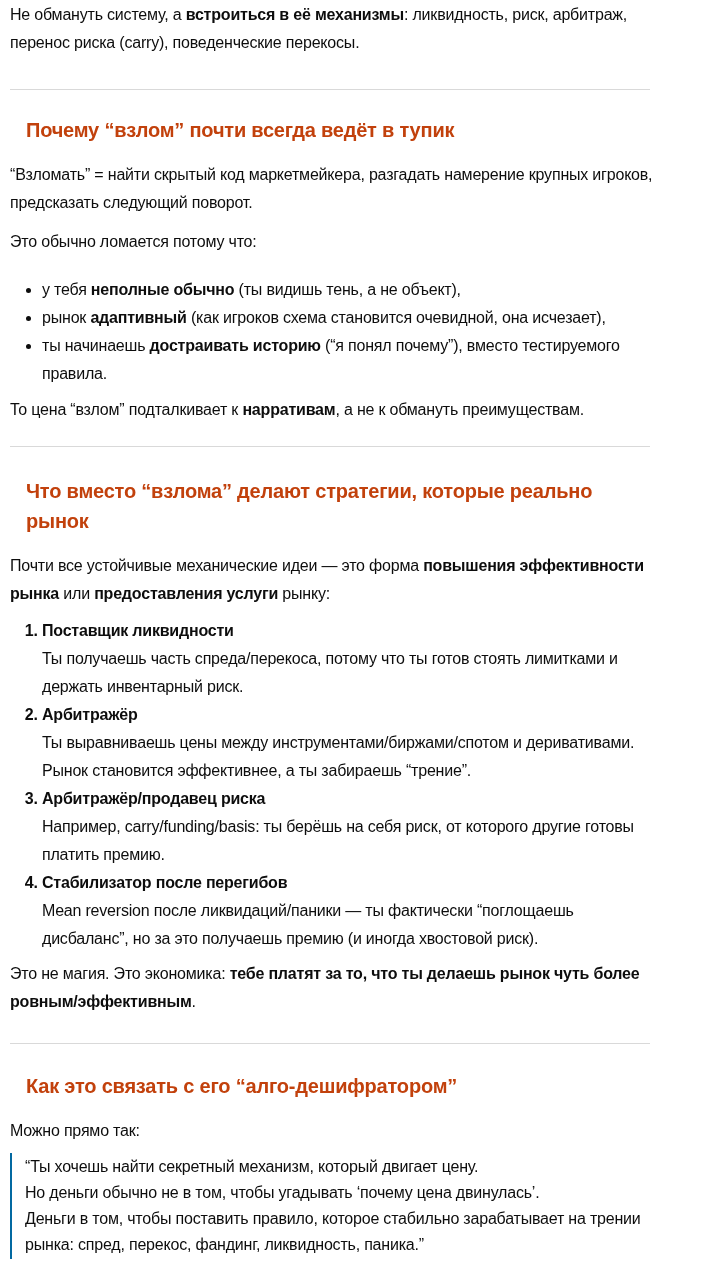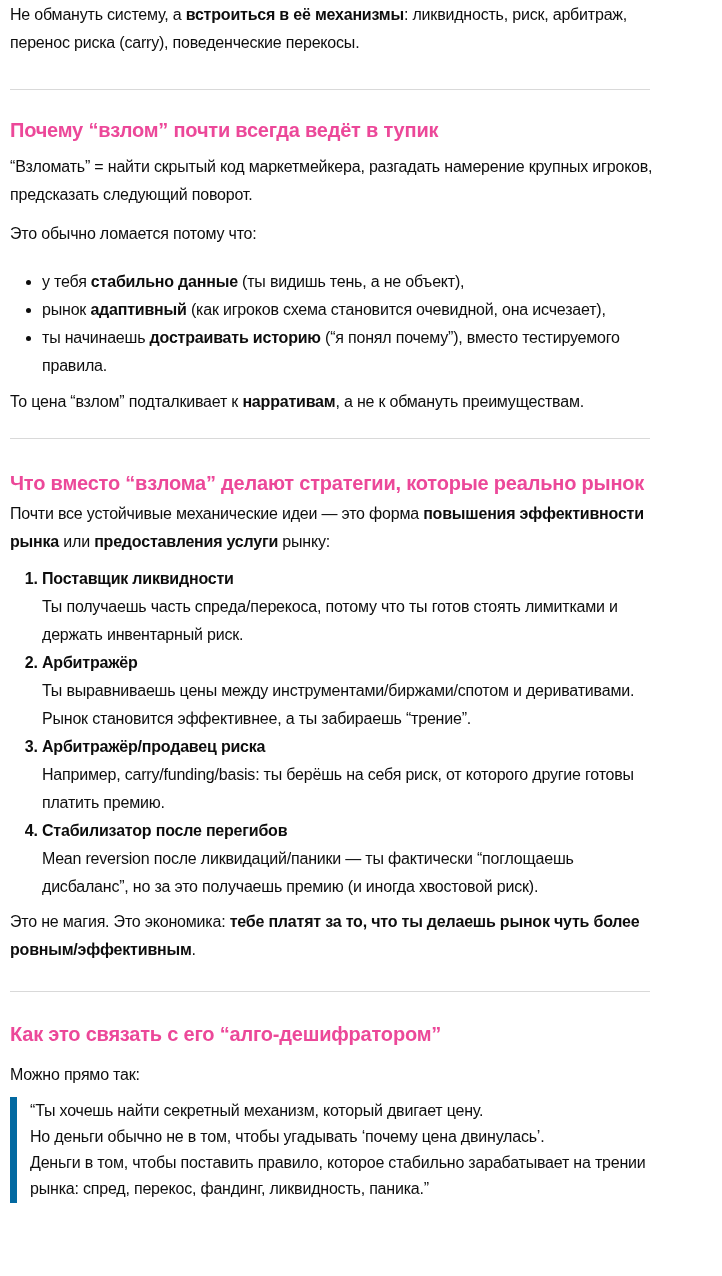--- a/index.html
+++ b/index.html
@@ -13,32 +13,32 @@
     width:648px;
     padding:1px 0 0 10px;
     font-size:16px;
     line-height:28px;
     letter-spacing:-0.2px;
   }
   .p{margin:0;}
   strong{font-weight:700;}
   h2{
     font-size:20px;line-height:30px;font-weight:700;
-    margin:0;color:#ec4899;letter-spacing:-0.2px;
+    margin:16px;color:#c2410c;letter-spacing:-0.2px;
   }
   hr{
     border:0;border-top:1px solid #d9d9d9;height:0;
     margin:0;width:640px;
   }
   ul,ol{margin:0;padding:0 0 0 32px;}
   li{line-height:28px;}
   ol li::marker{font-weight:700;}
   .li-desc{display:block;font-weight:400;}
   blockquote{
-    margin:0;border-left:7px solid #0369a1;
+    margin:0;border-left:2px solid #0369a1;
     padding:1px 0 1px 13px;line-height:26px;
     white-space:pre-line;
   }
   
   .mt2{margin-top:2px}.mt7{margin-top:7px}.mt8{margin-top:8px}.mt9{margin-top:9px}
   .mt12{margin-top:12px}.mt17{margin-top:11px}.mt20{margin-top:20px}.mt22{margin-top:22px}
   .mt25{margin-top:25px}.mt27{margin-top:27px}.mt29{margin-top:29px}.mt32{margin-top:32px}
 </style>
 </head>
 <body>
@@ -47,21 +47,21 @@
 
   <p class="p"><span>Не обмануть систему, а </span><strong>встроиться в её механизмы</strong><span>: ликвидность, риск, арбитраж, перенос риска (carry), поведенческие перекосы.</span></p>
 
   <hr class="mt32">
 
   <h2 class="mt25">Почему “взлом” почти всегда ведёт в тупик</h2>
   <p class="p mt8">“Взломать” = найти скрытый код маркетмейкера, разгадать намерение крупных игроков, предсказать следующий поворот.</p>
   <p class="p mt17">Это обычно ломается потому что:</p>
 
   <ul class="mt20">
-    <li><span>у тебя </span><strong>стабильно данные</strong><span> (ты видишь тень, а не объект),</span></li>
+    <li><span>у тебя </span><strong>неполные обычно</strong><span> (ты видишь тень, а не объект),</span></li>
     <li><span>рынок </span><strong>адаптивный</strong><span> (как игроков схема становится очевидной, она исчезает),</span></li>
     <li><span>ты начинаешь </span><strong>достраивать историю</strong><span> (“я понял почему”), вместо тестируемого правила.</span></li>
   </ul>
 
   <p class="p mt8"><span>То цена “взлом” подталкивает к </span><strong>нарративам</strong><span>, а не к обмануть преимуществам.</span></p>
 
   <hr class="mt22">
 
   <h2 class="mt29">Что вместо “взлома” делают стратегии, которые реально рынок</h2>
   <p class="p mt2"><span>Почти все устойчивые механические идеи — это форма </span><strong>повышения эффективности рынка</strong><span> или </span><strong>предоставления услуги</strong><span> рынку:</span></p>

